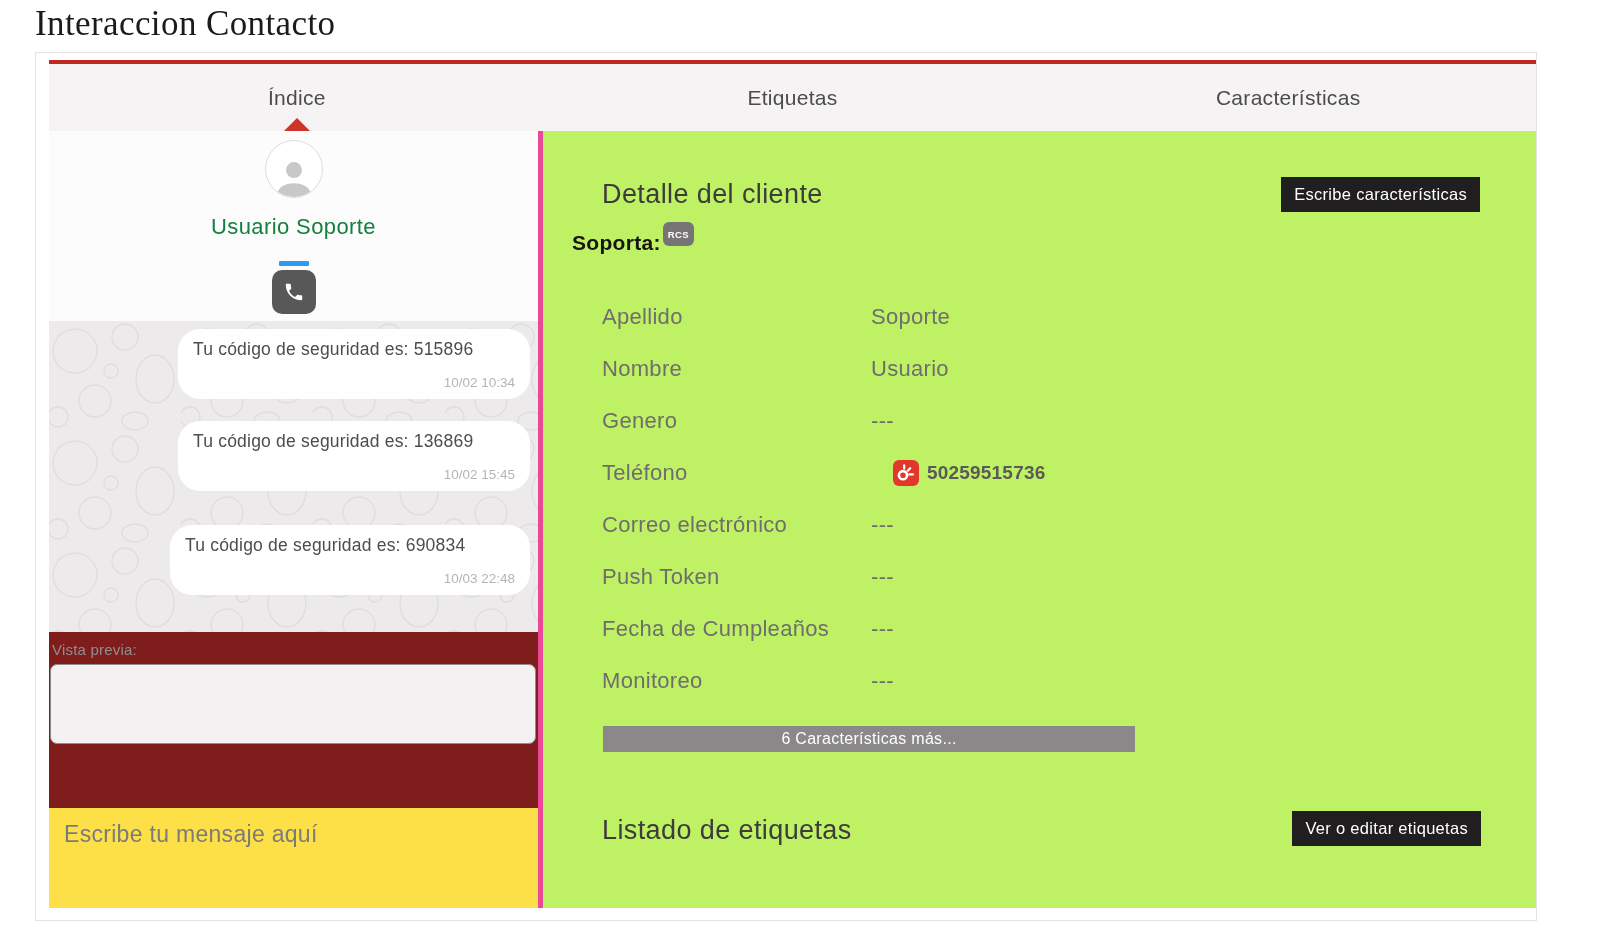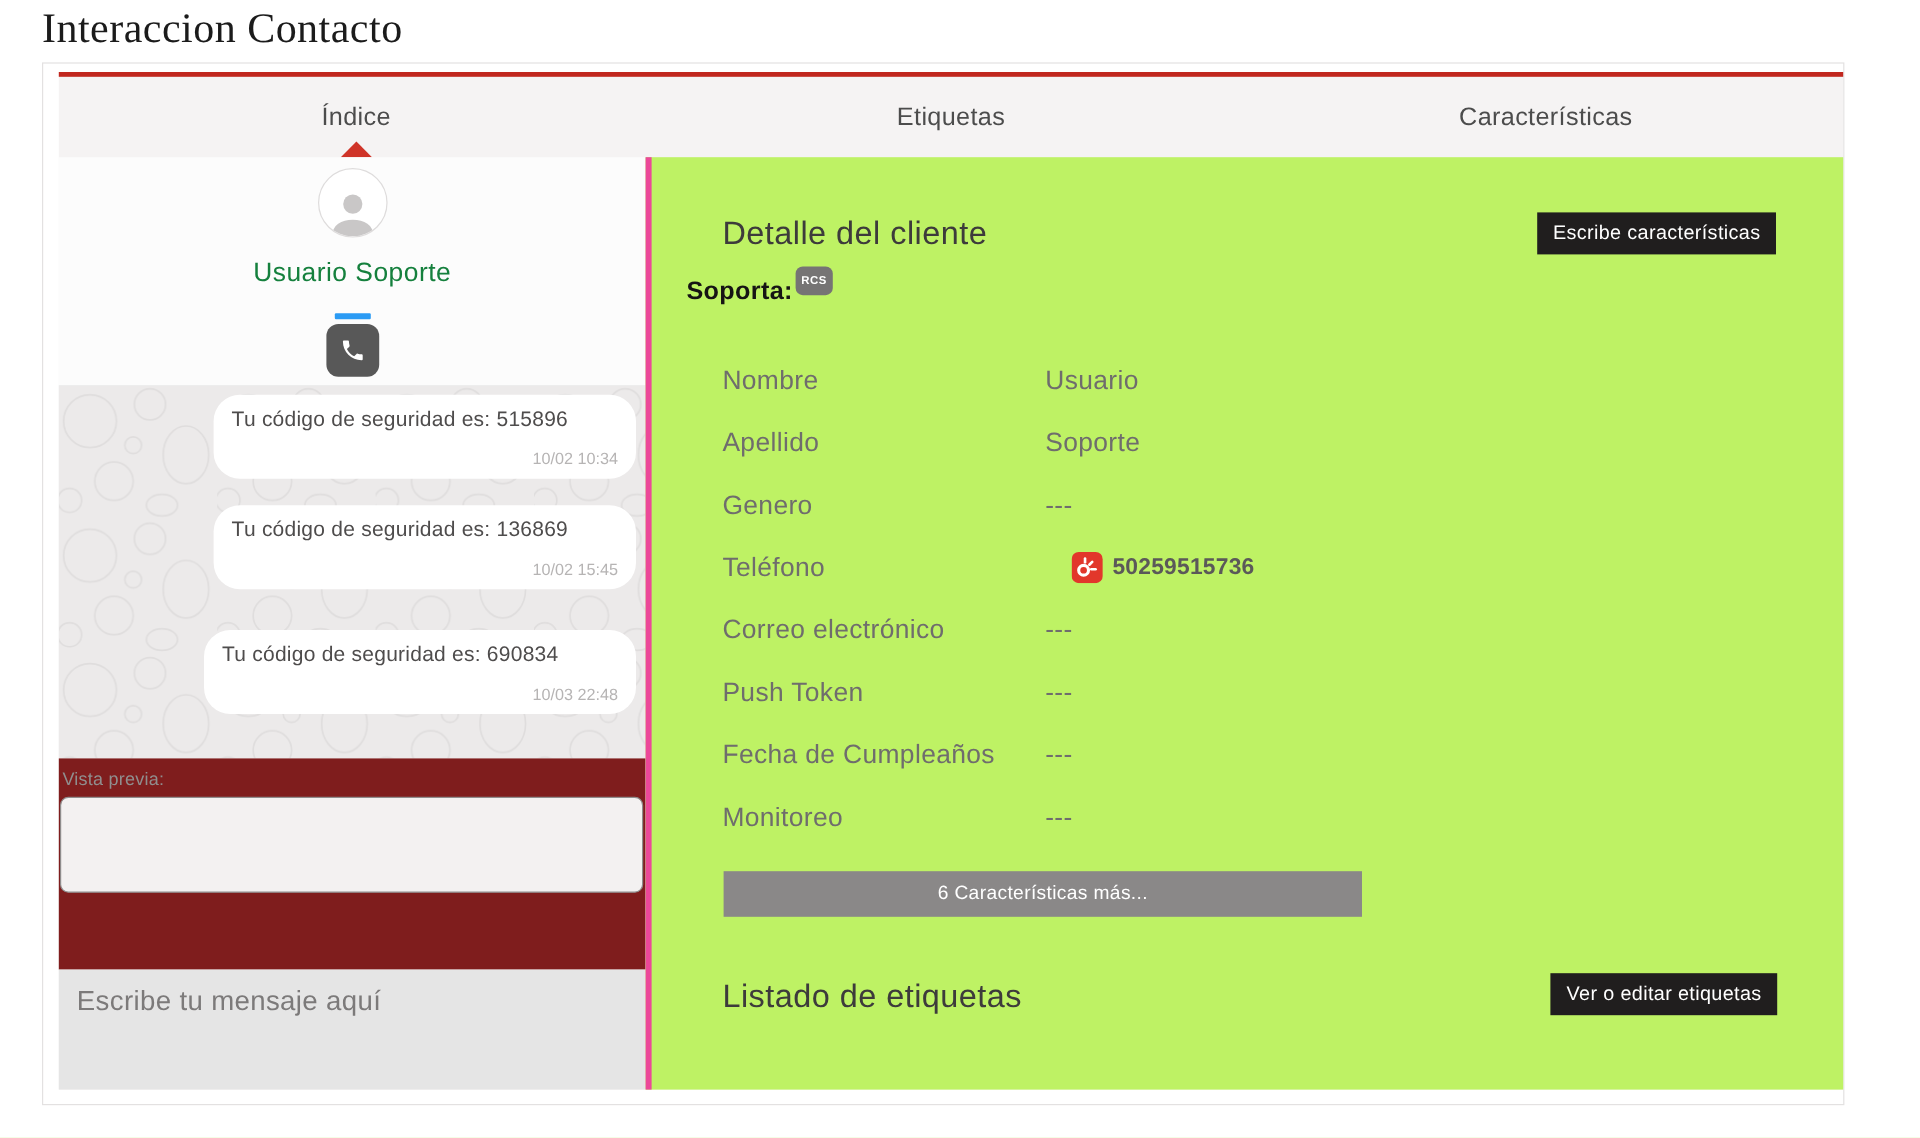--- a/index.html
+++ b/index.html
@@ -77,21 +77,21 @@
   .preview-sec {
     position:absolute; left:0; right:0; top:501px; height:176px;
     background:#7f1d1d;
   }
   .preview-label { font-size:15px; color:#908e8e; margin:9px 0 0 3px; letter-spacing:.2px; }
   .preview-box {
     position:absolute; left:1px; right:2px; top:32px; height:80px;
     border:1px solid #8f8d8d; border-radius:7px; background:#f3f1f1;
   }
   .composer {
-    position:absolute; left:0; right:0; top:677px; bottom:0; background:#e5e5e5;
+    position:absolute; left:0; right:0; top:677px; bottom:0; background:#fde047;
   }
   .composer-input {
     padding:13px 0 0 15px; font-size:23px; color:#7c7a7a; letter-spacing:.3px;
     width:100%; height:100%; cursor:text;
   }
   
   .right-col {
     position:absolute; left:489px; right:0; top:67px; bottom:0;
     background:#bef264; border-left:5px solid #ec4899;
   }
@@ -116,21 +116,21 @@
     padding:7px 5px 6px 5px; border-radius:6px; margin-left:2px;
     transform:translateY(-9px);
   }
   .fields { position:absolute; left:59px; top:160px; }
   .field-row { display:flex; height:52px; align-items:center; }
   .field-label { width:269px; font-size:22px; color:#6f6d6d; letter-spacing:.3px; }
   .field-value { font-size:22px; color:#6f6d6d; letter-spacing:.3px; display:flex; align-items:center; }
   .phone-value { margin-left:22px; display:flex; align-items:center; }
   .phone-number { font-size:19px; font-weight:bold; color:#5b5959; margin-left:8px; letter-spacing:.2px; }
   .more-btn {
-    position:absolute; left:60px; top:595px; width:532px; height:38px;
+    position:absolute; left:60px; top:595px; width:532px; height:26px;
     background:#8a8888; color:#ffffff; border:none; border-radius:0;
     font-family:inherit; font-size:16px; letter-spacing:.3px; cursor:pointer;
   }
   .tags-header {
     position:absolute; left:59px; right:55px; top:680px;
     display:flex; align-items:flex-end; justify-content:space-between;
   }
 </style>
 </head>
 <body>
@@ -223,26 +223,26 @@
         <button class="dark-btn">Escribe características</button>
       </div>
 
       <div class="supports-row">
         <span>Soporta:</span>
         <span class="rcs-badge">RCS</span>
       </div>
 
       <div class="fields">
         <div class="field-row">
+          <div class="field-label">Apellido</div>
+          <div class="field-value">Soporte</div>
+        </div>
+        <div class="field-row">
           <div class="field-label">Nombre</div>
           <div class="field-value">Usuario</div>
-        </div>
-        <div class="field-row">
-          <div class="field-label">Apellido</div>
-          <div class="field-value">Soporte</div>
         </div>
         <div class="field-row">
           <div class="field-label">Genero</div>
           <div class="field-value">---</div>
         </div>
         <div class="field-row">
           <div class="field-label">Teléfono</div>
           <div class="field-value phone-value">
             <svg width="26" height="26" viewBox="0 0 26 26">
               <rect width="26" height="26" rx="6" fill="#e2372b"></rect>

